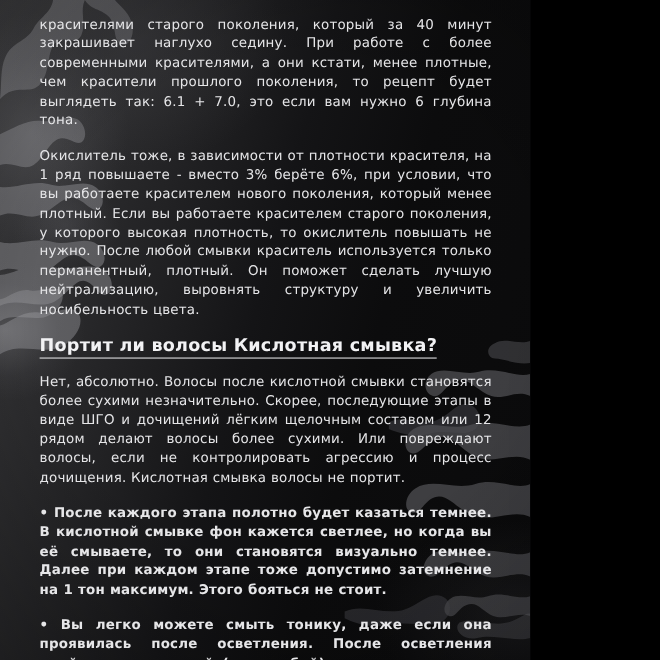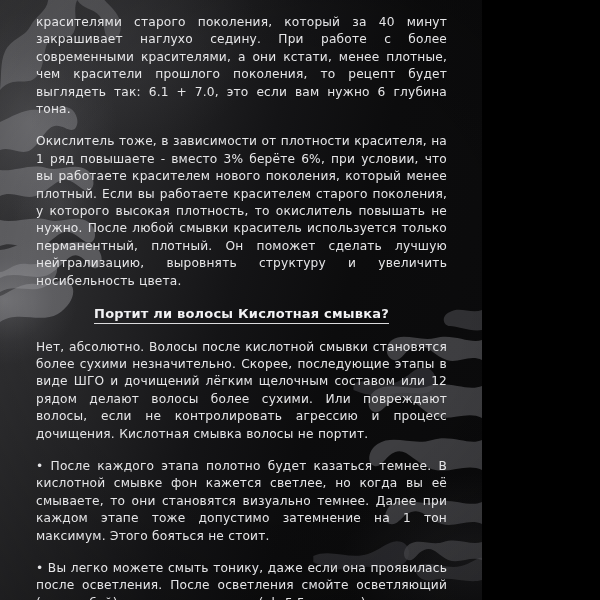--- a/index.html
+++ b/index.html
@@ -80,34 +80,34 @@
     letter-spacing: 0.18px;
     text-align: justify;
     text-justify: inter-word;
     margin: 0 0 15px 0;
     word-spacing: 0.2px;
   }
   .para:last-child { margin-bottom: 0; }
 
   .heading {
     color: #f2f2f4;
-    font-size: 13px;
+    font-size: 16px;
     line-height: 17.4px;
     letter-spacing: 0.2px;
-    text-align: center;
+    text-align: left;
     margin: 0 0 15px 0;
     display: block;
     padding-bottom: 1px;
   }
   .heading span.h-text {
     border-bottom: 1px solid #dcdcde;
     padding-bottom: 2px;
   }
 
-  .bullet { text-align: justify; }
+  .bullet { text-align: justify; font-weight: bold; }
 </style>
 </head>
 <body>
 
 <div id="page">
 
   <div class="bg-layer" id="bg-base"></div>
 
   <div class="bg-layer" id="bg-blots">
     <svg viewBox="0 0 600 600" preserveAspectRatio="none" aria-hidden="true">

